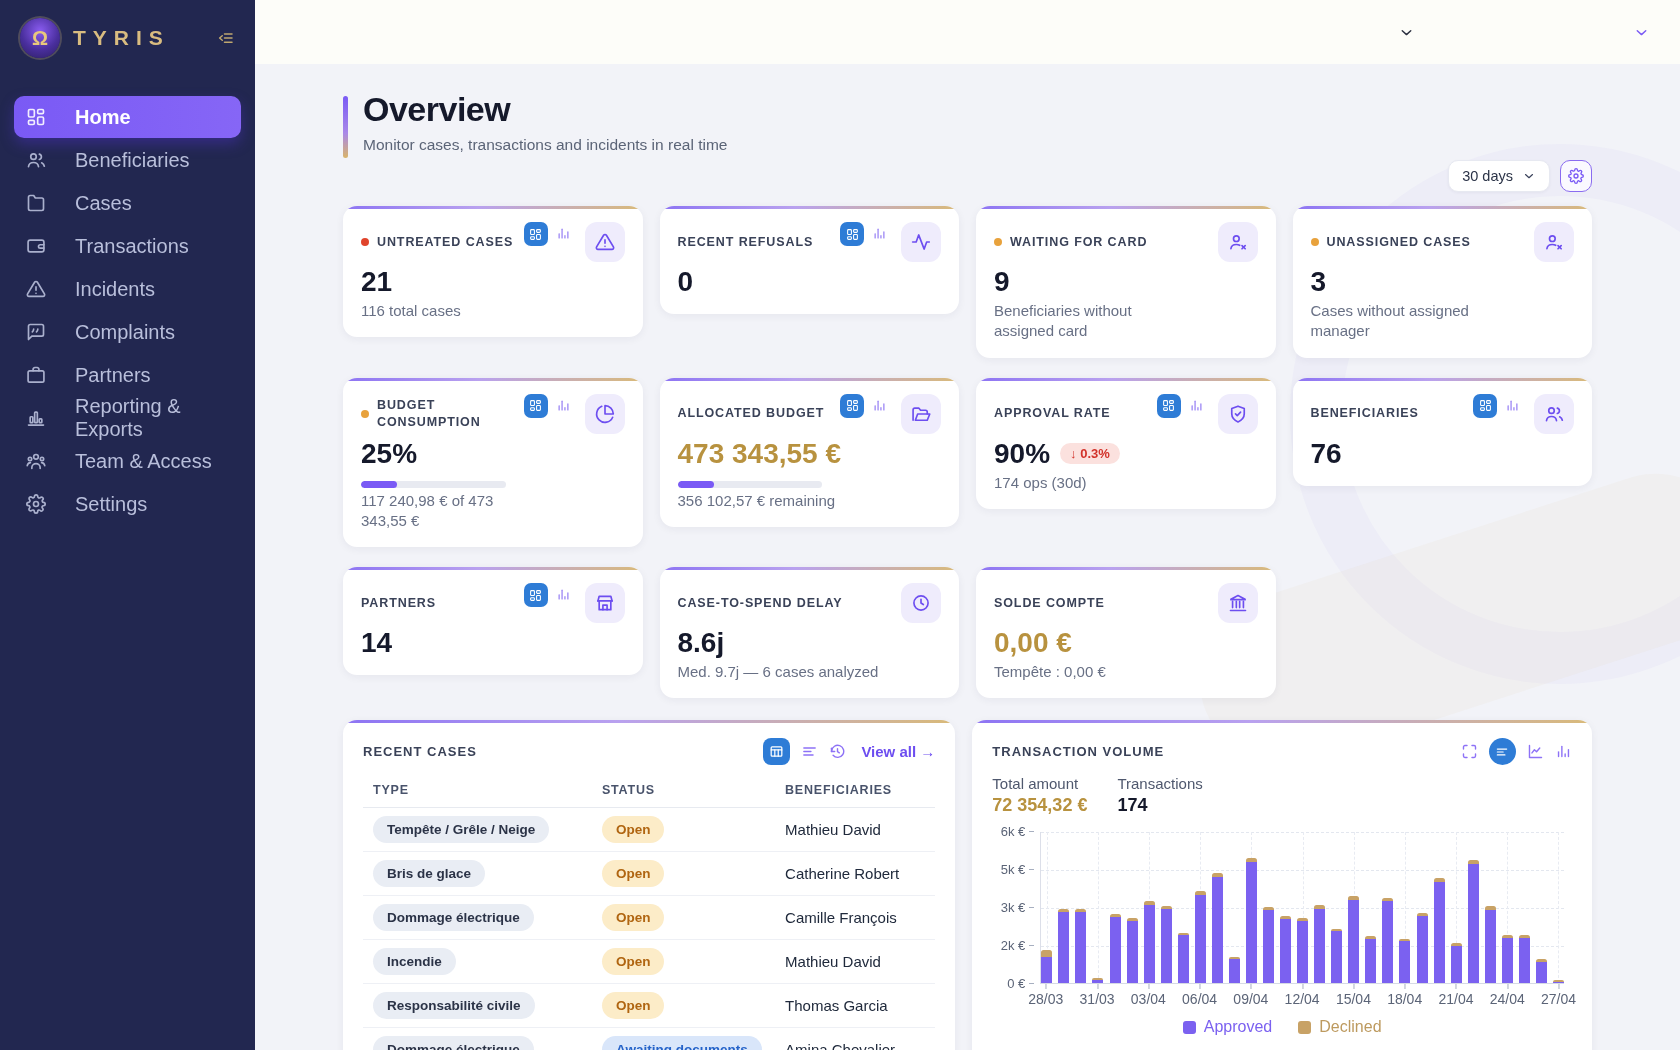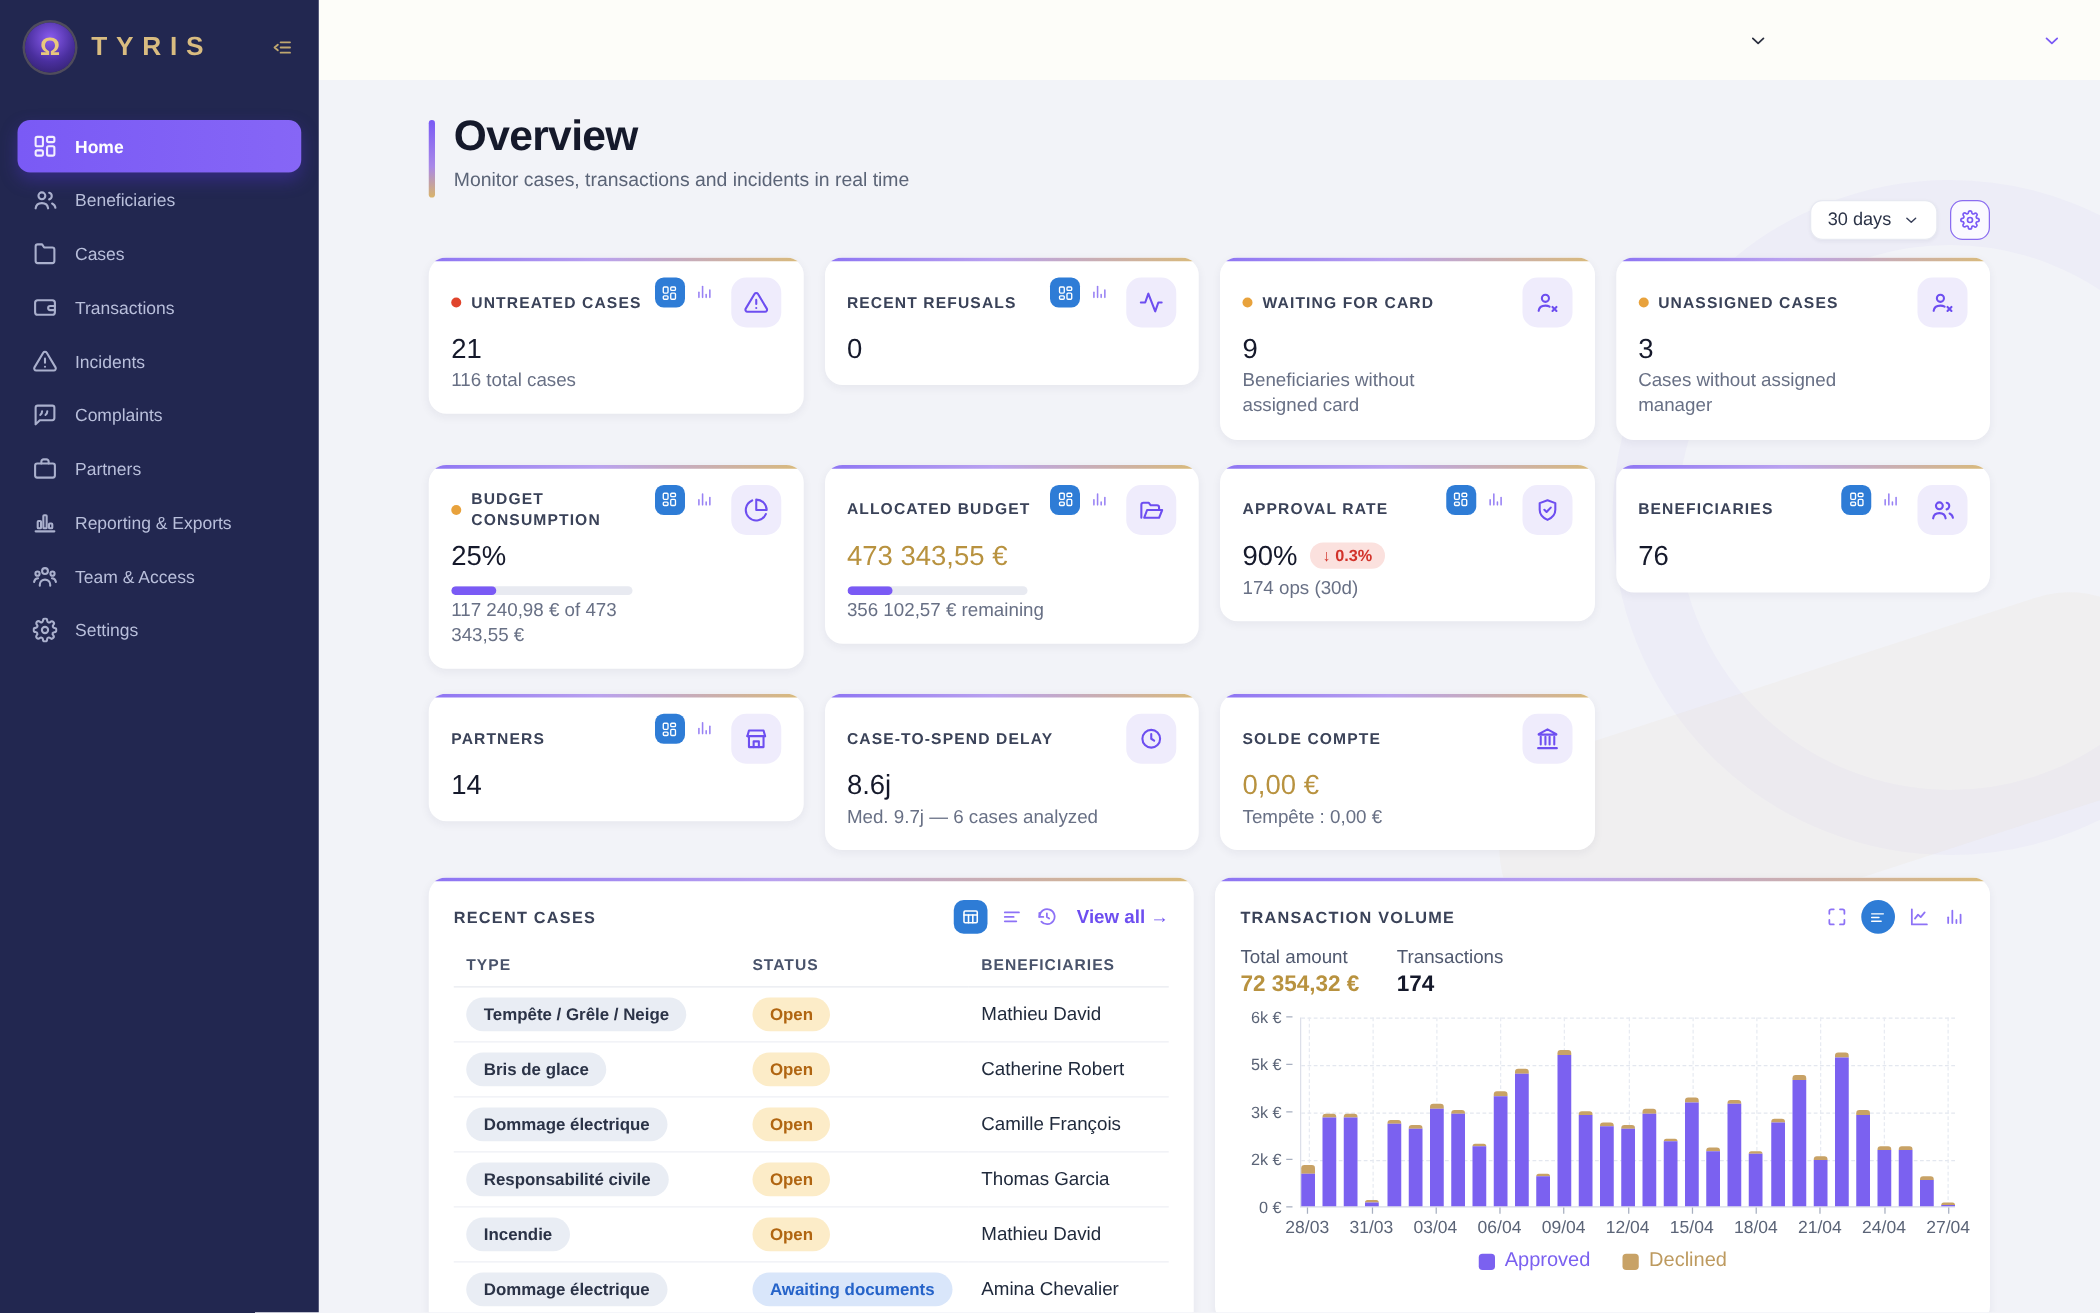--- a/index.html
+++ b/index.html
@@ -12,22 +12,22 @@
   .brand { display:flex; align-items:center; gap:13px; padding:18px 20px 12px 20px; }
   .logo { width:40px; height:40px; border-radius:50%;
     background:radial-gradient(circle at 50% 32%, #8a5cf0 0%, #4a2f9e 55%, #2c1e62 100%);
     display:flex; align-items:center; justify-content:center;
     box-shadow:0 0 0 2px rgba(217,188,128,.25); }
   .logo span { color:#e9c87c; font-size:20px; font-weight:700; line-height:1; }
   .brand-name { font-size:21px; font-weight:600; letter-spacing:7px; color:#d9bc80; }
   .collapse-btn { margin-left:auto; width:18px; height:18px; color:#bfa76f; cursor:pointer; }
   .collapse-btn svg { width:100%; height:100%; }
   nav { margin-top:26px; padding:0 14px; }
-  .nav-item { position:relative; display:flex; align-items:center; gap:14px; height:42px;
-    padding:0 12px; border-radius:10px; color:#b9bfdb; font-size:14px; margin-bottom:1px; cursor:pointer; }
+  .nav-item { position:relative; display:flex; align-items:center; gap:29px; height:42px;
+    padding:0 12px; border-radius:10px; color:#b9bfdb; font-size:20px; margin-bottom:1px; cursor:pointer; }
   .nav-item .nico { width:20px; height:20px; flex:0 0 20px; opacity:.9; }
   .nav-item .nico svg { width:100%; height:100%; }
   .nav-item.active { background:linear-gradient(90deg,#7a5af5,#8666f6); color:#fff; font-weight:700;
     box-shadow:0 6px 14px rgba(84,52,216,.38); }
   .nav-item.active::before { content:""; position:absolute; left:-26px; top:4px; width:4px; height:34px;
     background:#d9b46a; border-radius:0 4px 4px 0; }
 
   
   .main { flex:1; display:flex; flex-direction:column; min-width:0; }
   .topbar { height:64px; background:#fdfdf9; position:relative; flex:0 0 64px; }
@@ -73,21 +73,21 @@
   .card-icons { display:flex; align-items:flex-start; gap:8px; }
   .mini-grid { width:24px; height:24px; border-radius:7px; background:#2e7cd6; color:#fff;
     display:flex; align-items:center; justify-content:center; cursor:pointer; }
   .mini-grid svg { width:13px; height:13px; }
   .mini-bars { width:15px; height:15px; color:#8d74f3; margin-top:4px; opacity:.9; cursor:pointer; }
   .mini-bars svg { width:100%; height:100%; }
   .main-icon { width:40px; height:40px; border-radius:12px; background:#efecfc; color:#6d4ef0;
     display:flex; align-items:center; justify-content:center; margin-left:6px; }
   .main-icon svg { width:20px; height:20px; }
   .value-row { display:flex; align-items:center; margin-top:4px; }
-  .card-value { font-size:22px; font-weight:400; color:#15192b; }
+  .card-value { font-size:28px; font-weight:700; color:#15192b; }
   .card-value.gold { color:#b8923f; }
   .trend-badge { margin-left:10px; background:#fbe1de; color:#d2322a; font-size:13px; font-weight:700;
     padding:3px 10px; border-radius:999px; }
   .progress { width:55%; height:7px; border-radius:999px; background:#e8eaf1; margin-top:11px; overflow:hidden; }
   .progress > div { height:100%; border-radius:999px; background:#7a5af5; }
   .card-sub { font-size:15px; color:#68718533; color:#687085; margin-top:3px; line-height:1.35; }
   .card-sub.narrow { max-width:172px; }
 
   
   .bottom { display:grid; grid-template-columns:1fr 1.012fr; gap:17px; margin-top:22px;
@@ -658,28 +658,28 @@
                   <td><span class="pill type">Bris de glace</span></td>
                   <td><span class="pill open">Open</span></td>
                   <td>Catherine Robert</td>
                 </tr>
                 <tr>
                   <td><span class="pill type">Dommage électrique</span></td>
                   <td><span class="pill open">Open</span></td>
                   <td>Camille François</td>
                 </tr>
                 <tr>
+                  <td><span class="pill type">Incendie</span></td>
+                  <td><span class="pill open">Open</span></td>
+                  <td>Mathieu David</td>
+                </tr>
+                <tr>
                   <td><span class="pill type">Responsabilité civile</span></td>
                   <td><span class="pill open">Open</span></td>
                   <td>Thomas Garcia</td>
-                </tr>
-                <tr>
-                  <td><span class="pill type">Incendie</span></td>
-                  <td><span class="pill open">Open</span></td>
-                  <td>Mathieu David</td>
                 </tr>
                 <tr>
                   <td><span class="pill type">Dommage électrique</span></td>
                   <td><span class="pill awaiting">Awaiting documents</span></td>
                   <td>Amina Chevalier</td>
                 </tr>
               </tbody>
           </table>
         </section>
 

